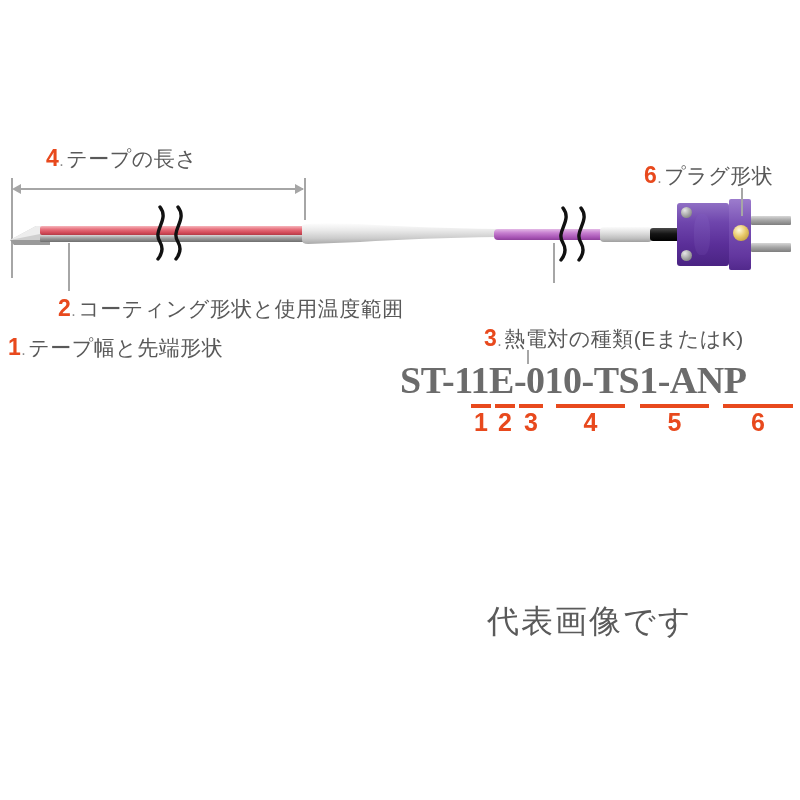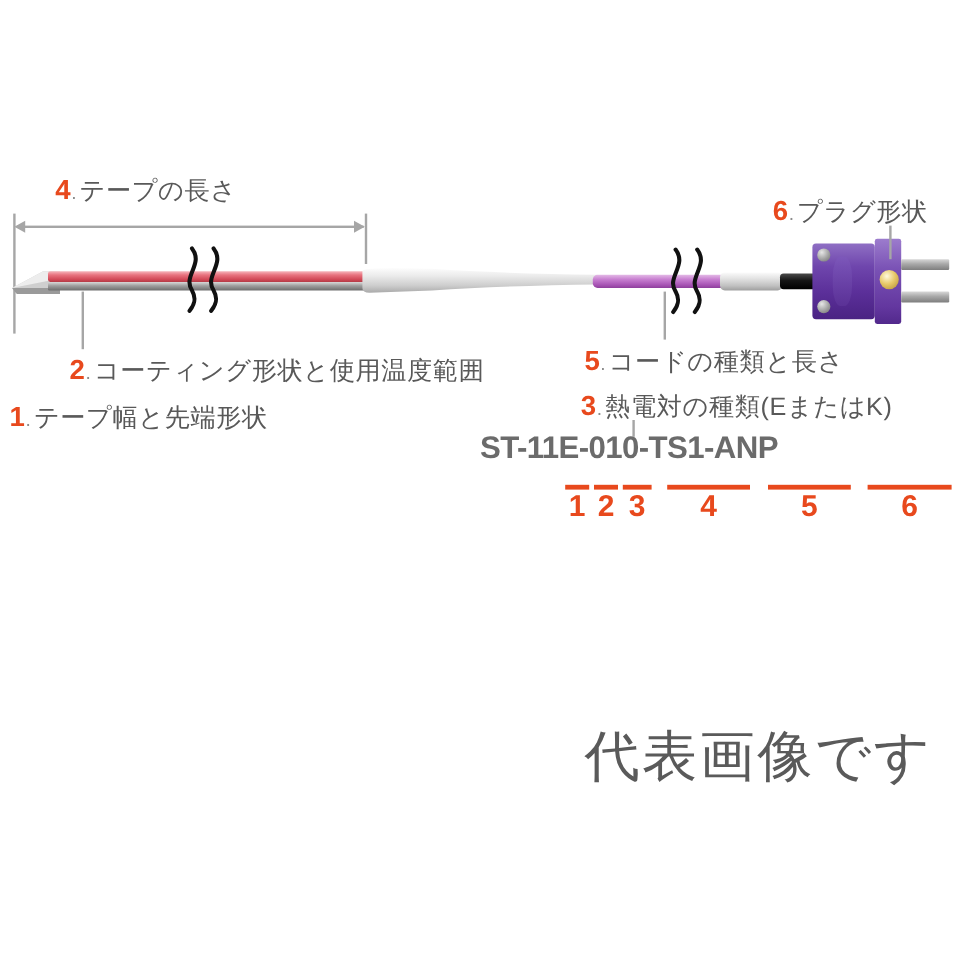--- a/index.html
+++ b/index.html
@@ -116,47 +116,47 @@
     border-radius: 40%;
     background: linear-gradient(to bottom, #7d58bb, #5d3499);
     opacity: .75;
   }
 
   
   #code-row {
     position: absolute;
     left: 400px;
     top: 358px;
-    font-size: 26px;
+    font-size: 38px;
     font-weight: bold;
     color: #6b6b6b;
     letter-spacing: -0.5px;
     white-space: nowrap;
-    font-family: Liberation Sans, sans-serif;
+    font-family: Liberation Serif, serif;
   }
   .seg-underline {
     position: absolute;
     height: 4px;
     background: #e8491d;
   }
   .seg-number {
     position: absolute;
     color: #e8491d;
     font-weight: bold;
     font-size: 25px;
     text-align: center;
     line-height: 1;
   }
 
   
   #footer-note {
     position: absolute;
     left: 487px;
     top: 600px;
-    font-size: 46px;
+    font-size: 32px;
     color: #5a5a5a;
     letter-spacing: 2px;
     white-space: nowrap;
   }
 </style>
 </head>
 <body>
 
 <div id="page">
 
@@ -233,23 +233,20 @@
   <div class="abs leader-v" style="left:68px; top:243px; height:48px;"></div>
   <div class="abs callout" style="left:58px; top:297px;text-align:center;">
     <span class="num">2</span><span class="dot">.</span><span>コーティング形状と使用温度範囲</span>
   </div>
 
   <div class="abs callout" style="left:8px; top:336px;">
     <span class="num">1</span><span class="dot">.</span><span>テープ幅と先端形状</span>
   </div>
 
   <div class="abs leader-v" style="left:553px; top:243px; height:40px;"></div>
-  <div class="abs callout" style="left:487px; top:289px;">
-    <span class="num">5</span><span class="dot">.</span><span>コードの種類と長さ</span>
-  </div>
 
   <div class="abs callout" style="left:484px; top:327px;">
     <span class="num">3</span><span class="dot">.</span><span>熱電対の種類(EまたはK)</span>
   </div>
   <div class="abs leader-v" style="left:527px; top:350px; height:14px;"></div>
 
   <div id="code-row">ST-11E-010-TS1-ANP</div>
 
   <div class="abs">
     <div class="seg-underline" style="left:471px; top:404px; width:20px;"></div>

